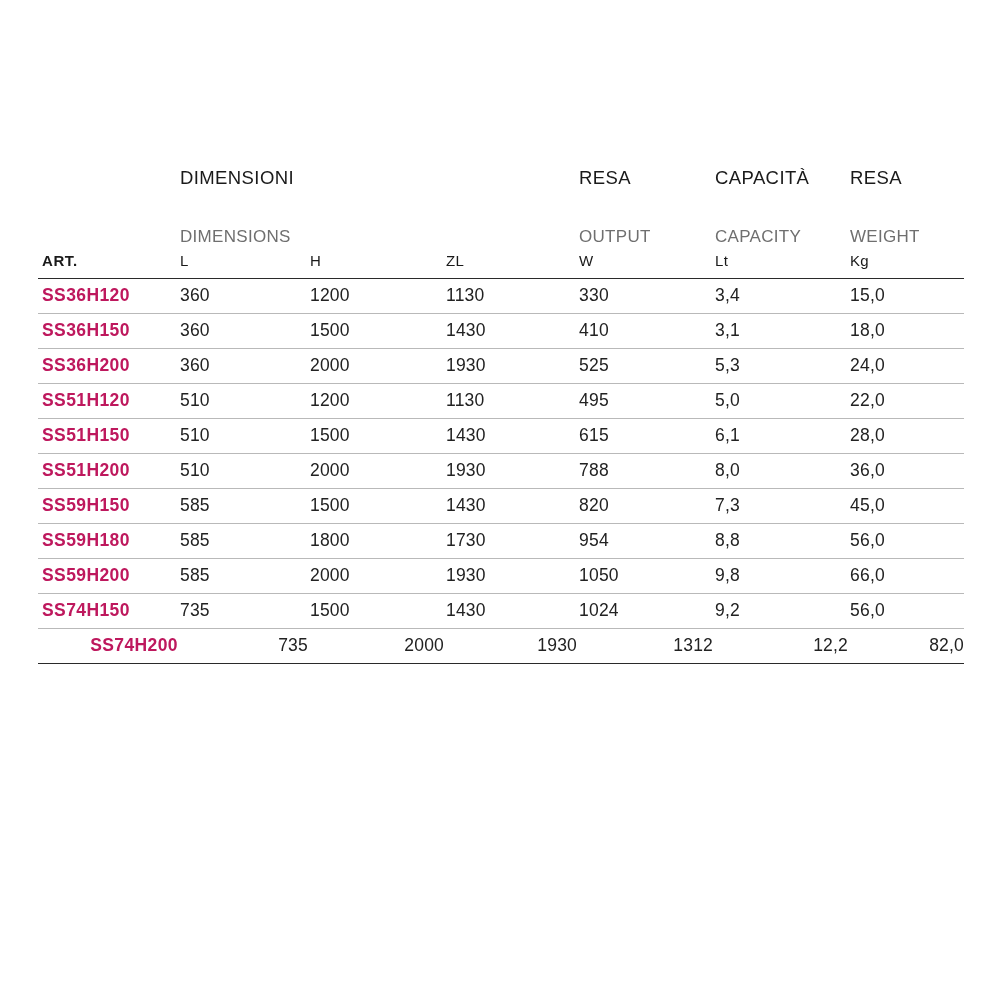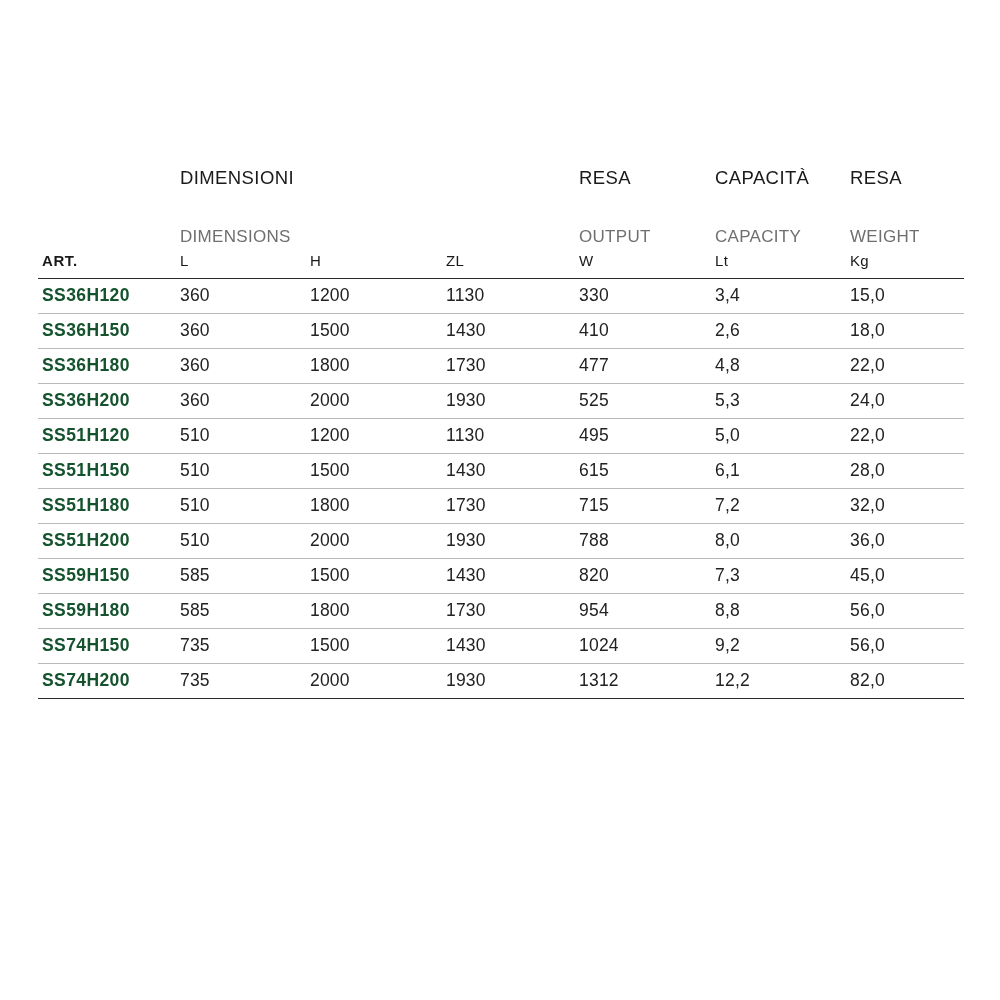--- a/index.html
+++ b/index.html
@@ -84,24 +84,25 @@
     letter-spacing: 0.2px;
     border-bottom: 1px solid #b9b9b9;
     padding: 0 0 0 2px;
     vertical-align: middle;
     color: #222222;
   }
   tr.data-row td.art {
     font-weight: bold;
     letter-spacing: 0.4px;
     padding-left: 4px;
-    color: #14532d;
+    color: #be185d;
   }
   tr.data-row:last-child td {
     border-bottom: 1.6px solid #2a2a2a;
+    text-align: right;
   }
 </style>
 </head>
 <body>
 
 <div class="sheet">
 
   <table class="spec">
     <colgroup>
       <col class="c-art">
@@ -159,31 +160,22 @@
         <td>330</td>
         <td>3,4</td>
         <td>15,0</td>
       </tr>
       <tr class="data-row">
         <td class="art">SS36H150</td>
         <td>360</td>
         <td>1500</td>
         <td>1430</td>
         <td>410</td>
-        <td>2,6</td>
+        <td>3,1</td>
         <td>18,0</td>
-      </tr>
-      <tr class="data-row">
-        <td class="art">SS36H180</td>
-        <td>360</td>
-        <td>1800</td>
-        <td>1730</td>
-        <td>477</td>
-        <td>4,8</td>
-        <td>22,0</td>
       </tr>
       <tr class="data-row">
         <td class="art">SS36H200</td>
         <td>360</td>
         <td>2000</td>
         <td>1930</td>
         <td>525</td>
         <td>5,3</td>
         <td>24,0</td>
       </tr>
@@ -199,29 +191,20 @@
       <tr class="data-row">
         <td class="art">SS51H150</td>
         <td>510</td>
         <td>1500</td>
         <td>1430</td>
         <td>615</td>
         <td>6,1</td>
         <td>28,0</td>
       </tr>
       <tr class="data-row">
-        <td class="art">SS51H180</td>
-        <td>510</td>
-        <td>1800</td>
-        <td>1730</td>
-        <td>715</td>
-        <td>7,2</td>
-        <td>32,0</td>
-      </tr>
-      <tr class="data-row">
         <td class="art">SS51H200</td>
         <td>510</td>
         <td>2000</td>
         <td>1930</td>
         <td>788</td>
         <td>8,0</td>
         <td>36,0</td>
       </tr>
       <tr class="data-row">
         <td class="art">SS59H150</td>
@@ -235,20 +218,29 @@
       <tr class="data-row">
         <td class="art">SS59H180</td>
         <td>585</td>
         <td>1800</td>
         <td>1730</td>
         <td>954</td>
         <td>8,8</td>
         <td>56,0</td>
       </tr>
       <tr class="data-row">
+        <td class="art">SS59H200</td>
+        <td>585</td>
+        <td>2000</td>
+        <td>1930</td>
+        <td>1050</td>
+        <td>9,8</td>
+        <td>66,0</td>
+      </tr>
+      <tr class="data-row">
         <td class="art">SS74H150</td>
         <td>735</td>
         <td>1500</td>
         <td>1430</td>
         <td>1024</td>
         <td>9,2</td>
         <td>56,0</td>
       </tr>
       <tr class="data-row">
         <td class="art">SS74H200</td>

